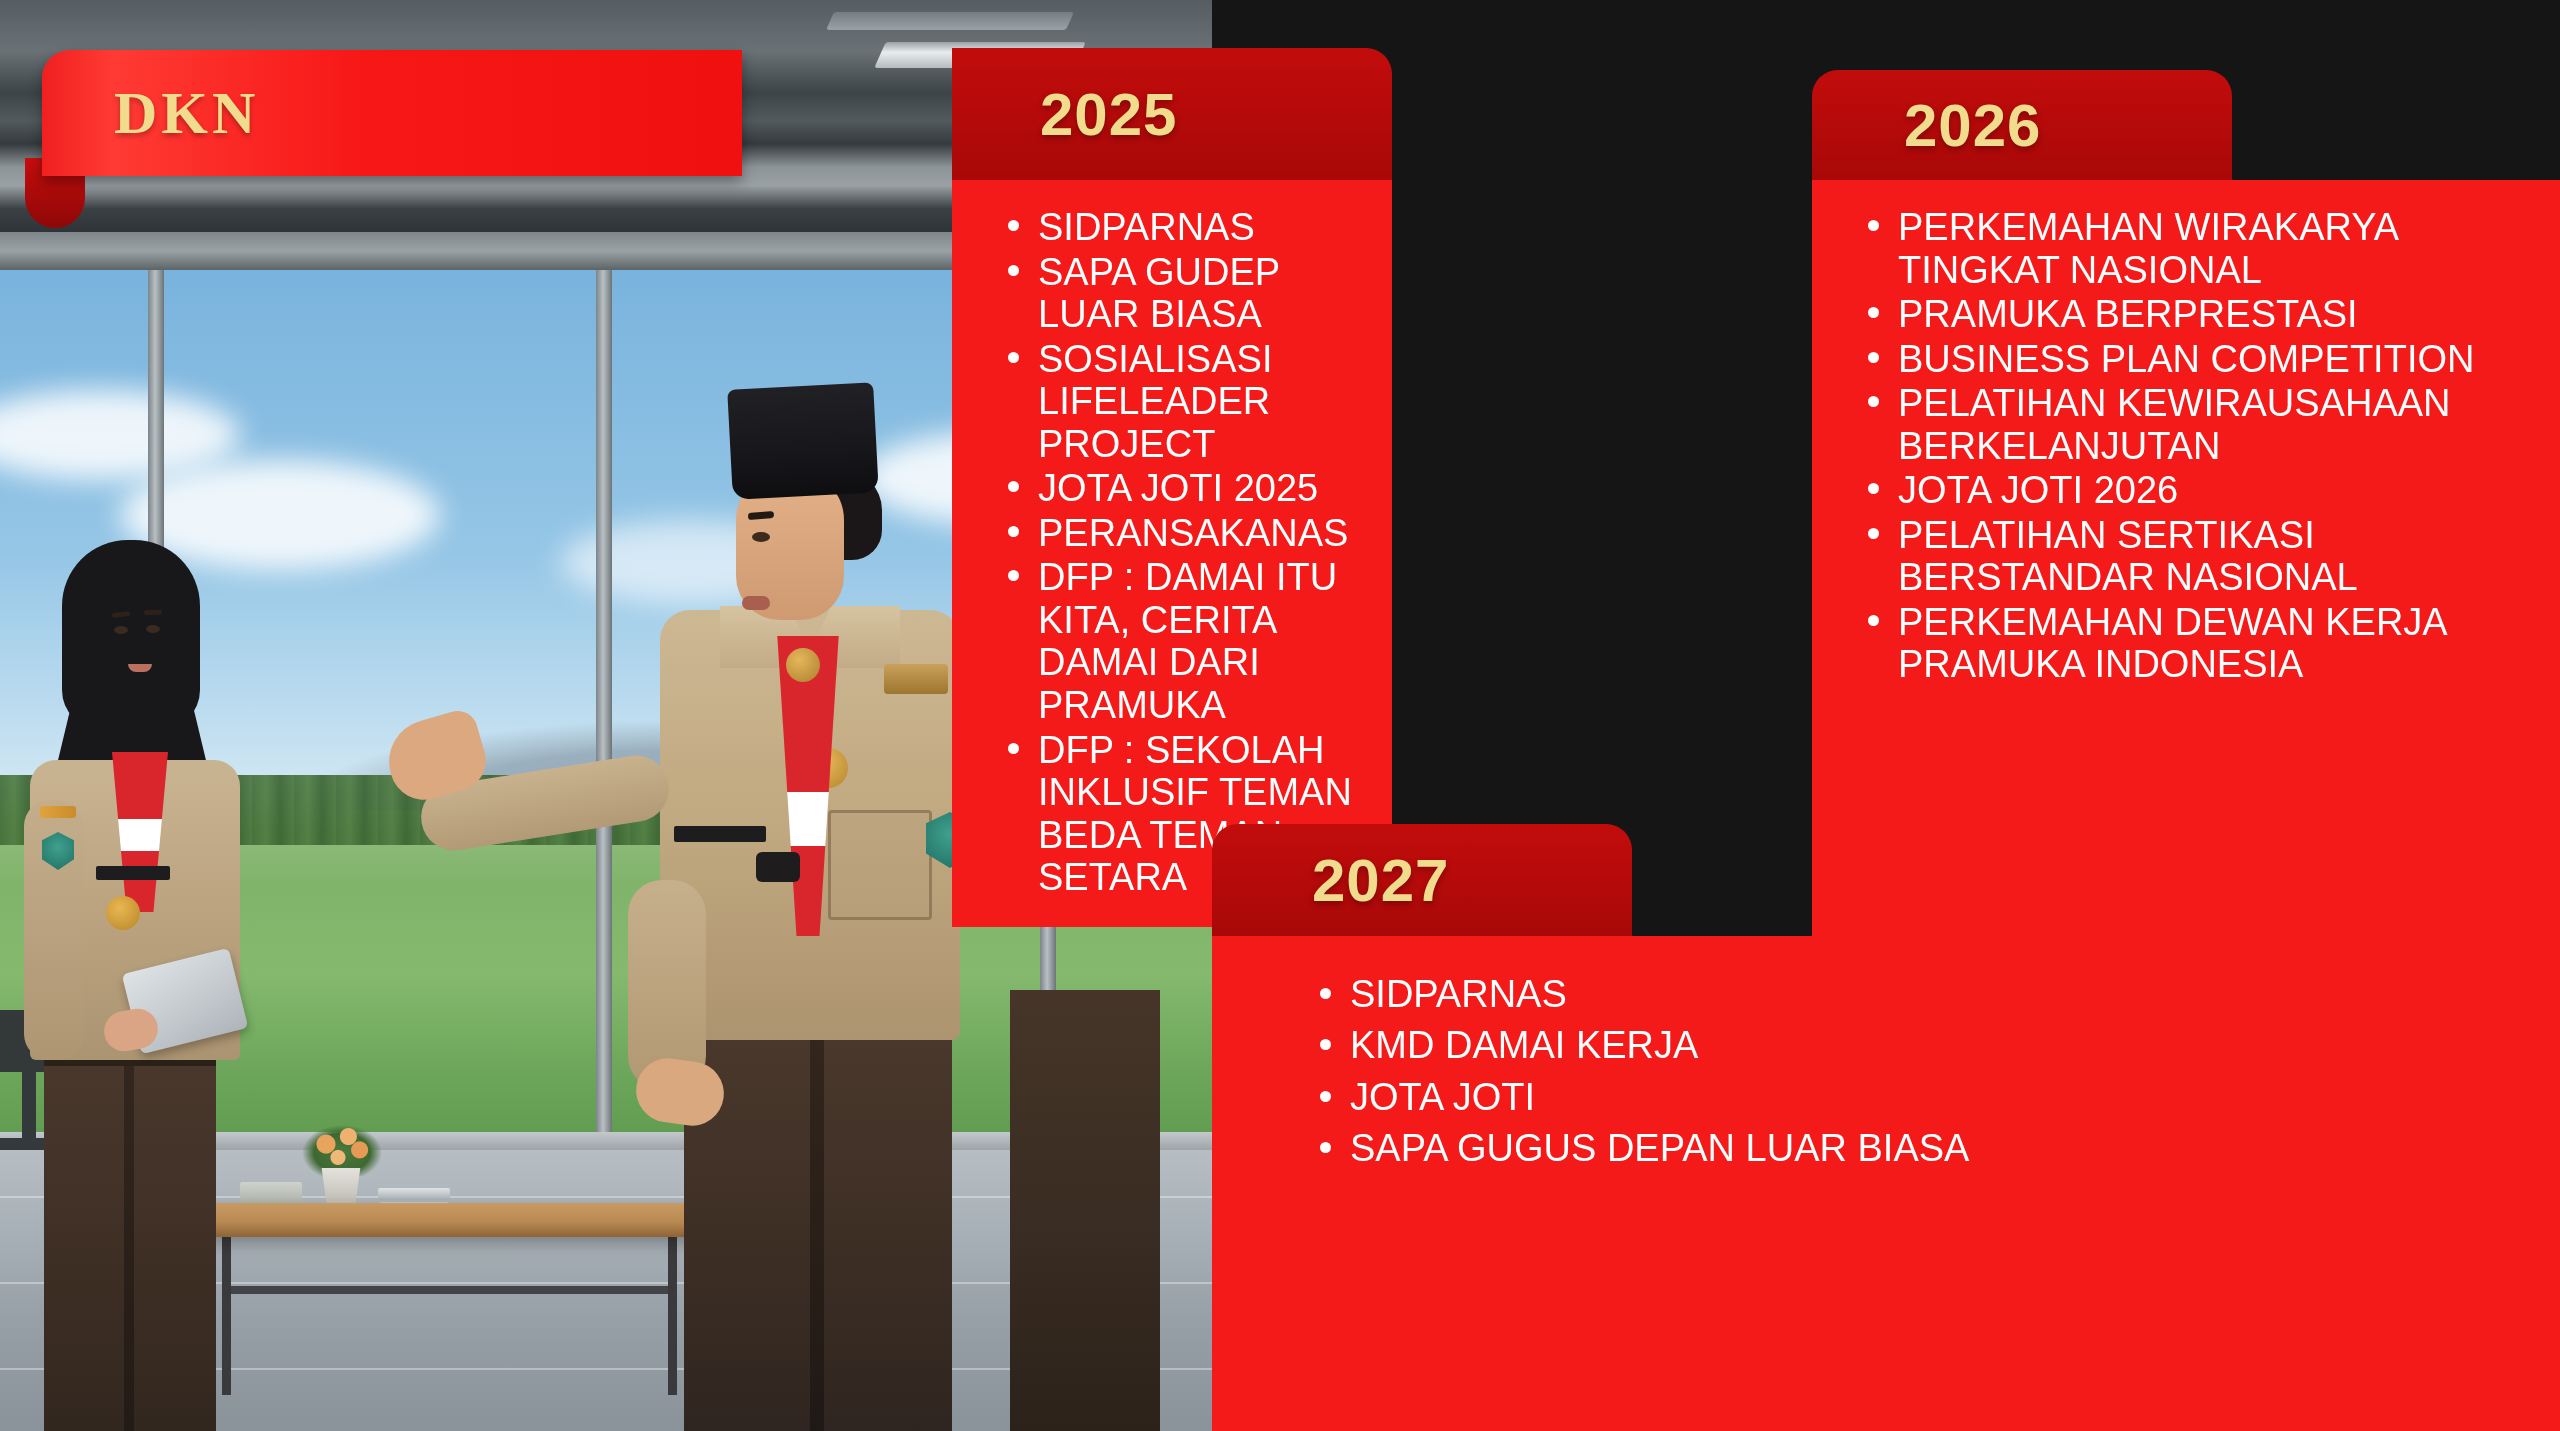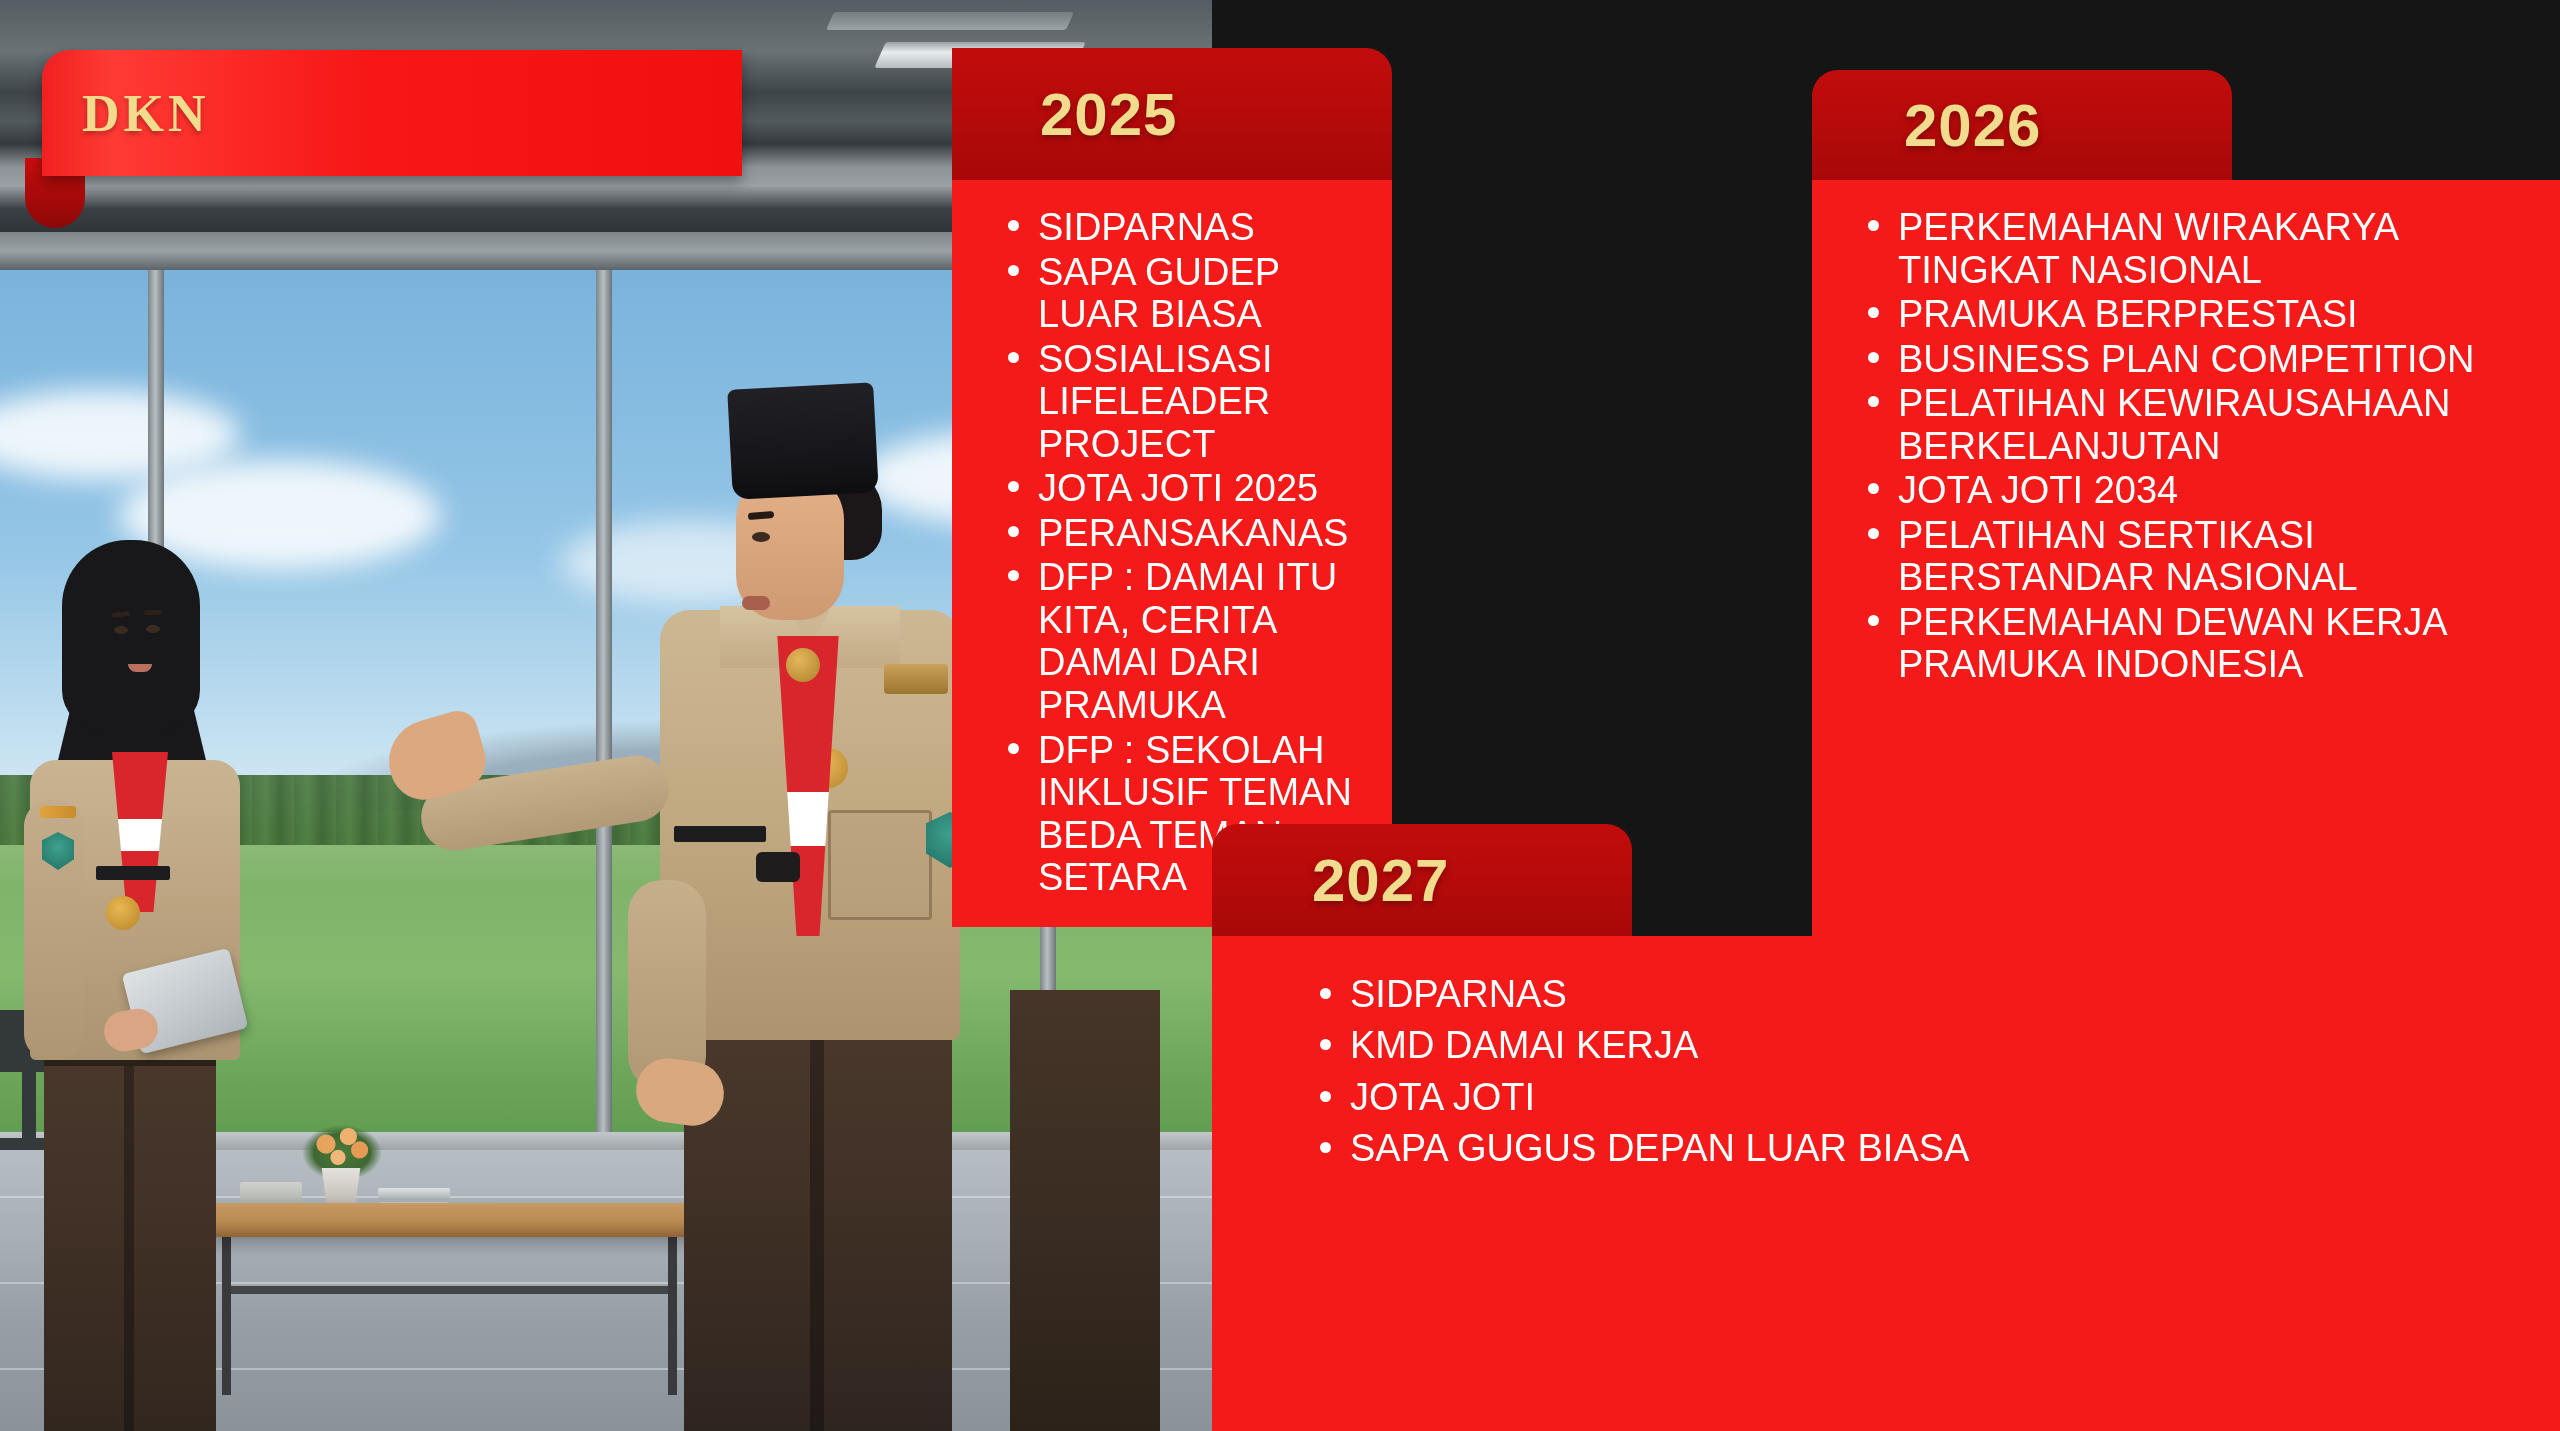--- a/index.html
+++ b/index.html
@@ -316,22 +316,22 @@
     display:flex; align-items:center;
     z-index:20;
   }
   .ribbon-fold {
     position:absolute; left:25px; top:158px; width:60px; height:70px;
     background:linear-gradient(180deg,#c80d0d,#8e0707);
     border-radius:0 0 30px 30px; z-index:19;
   }
   .ribbon-lbl {
     color:#f0dc8c; font-family:"Liberation Serif", serif;
-    font-weight:700; font-size:52px; letter-spacing:4px;
-    margin-left:40px; text-shadow:0 3px 5px rgba(0,0,0,.28);
+    font-weight:700; font-size:60px; letter-spacing:4px;
+    margin-left:72px; text-shadow:0 3px 5px rgba(0,0,0,.28);
   }
 
   
   .panel { position:absolute; z-index:15; }
   .tab {
     background:linear-gradient(180deg,#c20c0c,#a90808);
     border-radius:26px 26px 0 0;
     display:flex; align-items:center;
     padding-left:70px;
   }
@@ -499,21 +499,21 @@
 <div class="panel" id="panel2026">
   <div class="tab">
     <span class="tab-lbl">2026</span>
   </div>
   <div class="body">
     <ul>
       <li>PERKEMAHAN WIRAKARYA TINGKAT NASIONAL</li>
       <li>PRAMUKA BERPRESTASI</li>
       <li>BUSINESS PLAN COMPETITION</li>
       <li>PELATIHAN KEWIRAUSAHAAN BERKELANJUTAN</li>
-      <li>JOTA JOTI 2034</li>
+      <li>JOTA JOTI 2026</li>
       <li>PELATIHAN SERTIKASI BERSTANDAR NASIONAL</li>
       <li>PERKEMAHAN DEWAN KERJA PRAMUKA INDONESIA</li>
     </ul>
   </div>
 </div>
 
 <div class="panel" id="panel2027">
   <div class="tab">
     <span class="tab-lbl">2027</span>
   </div>

